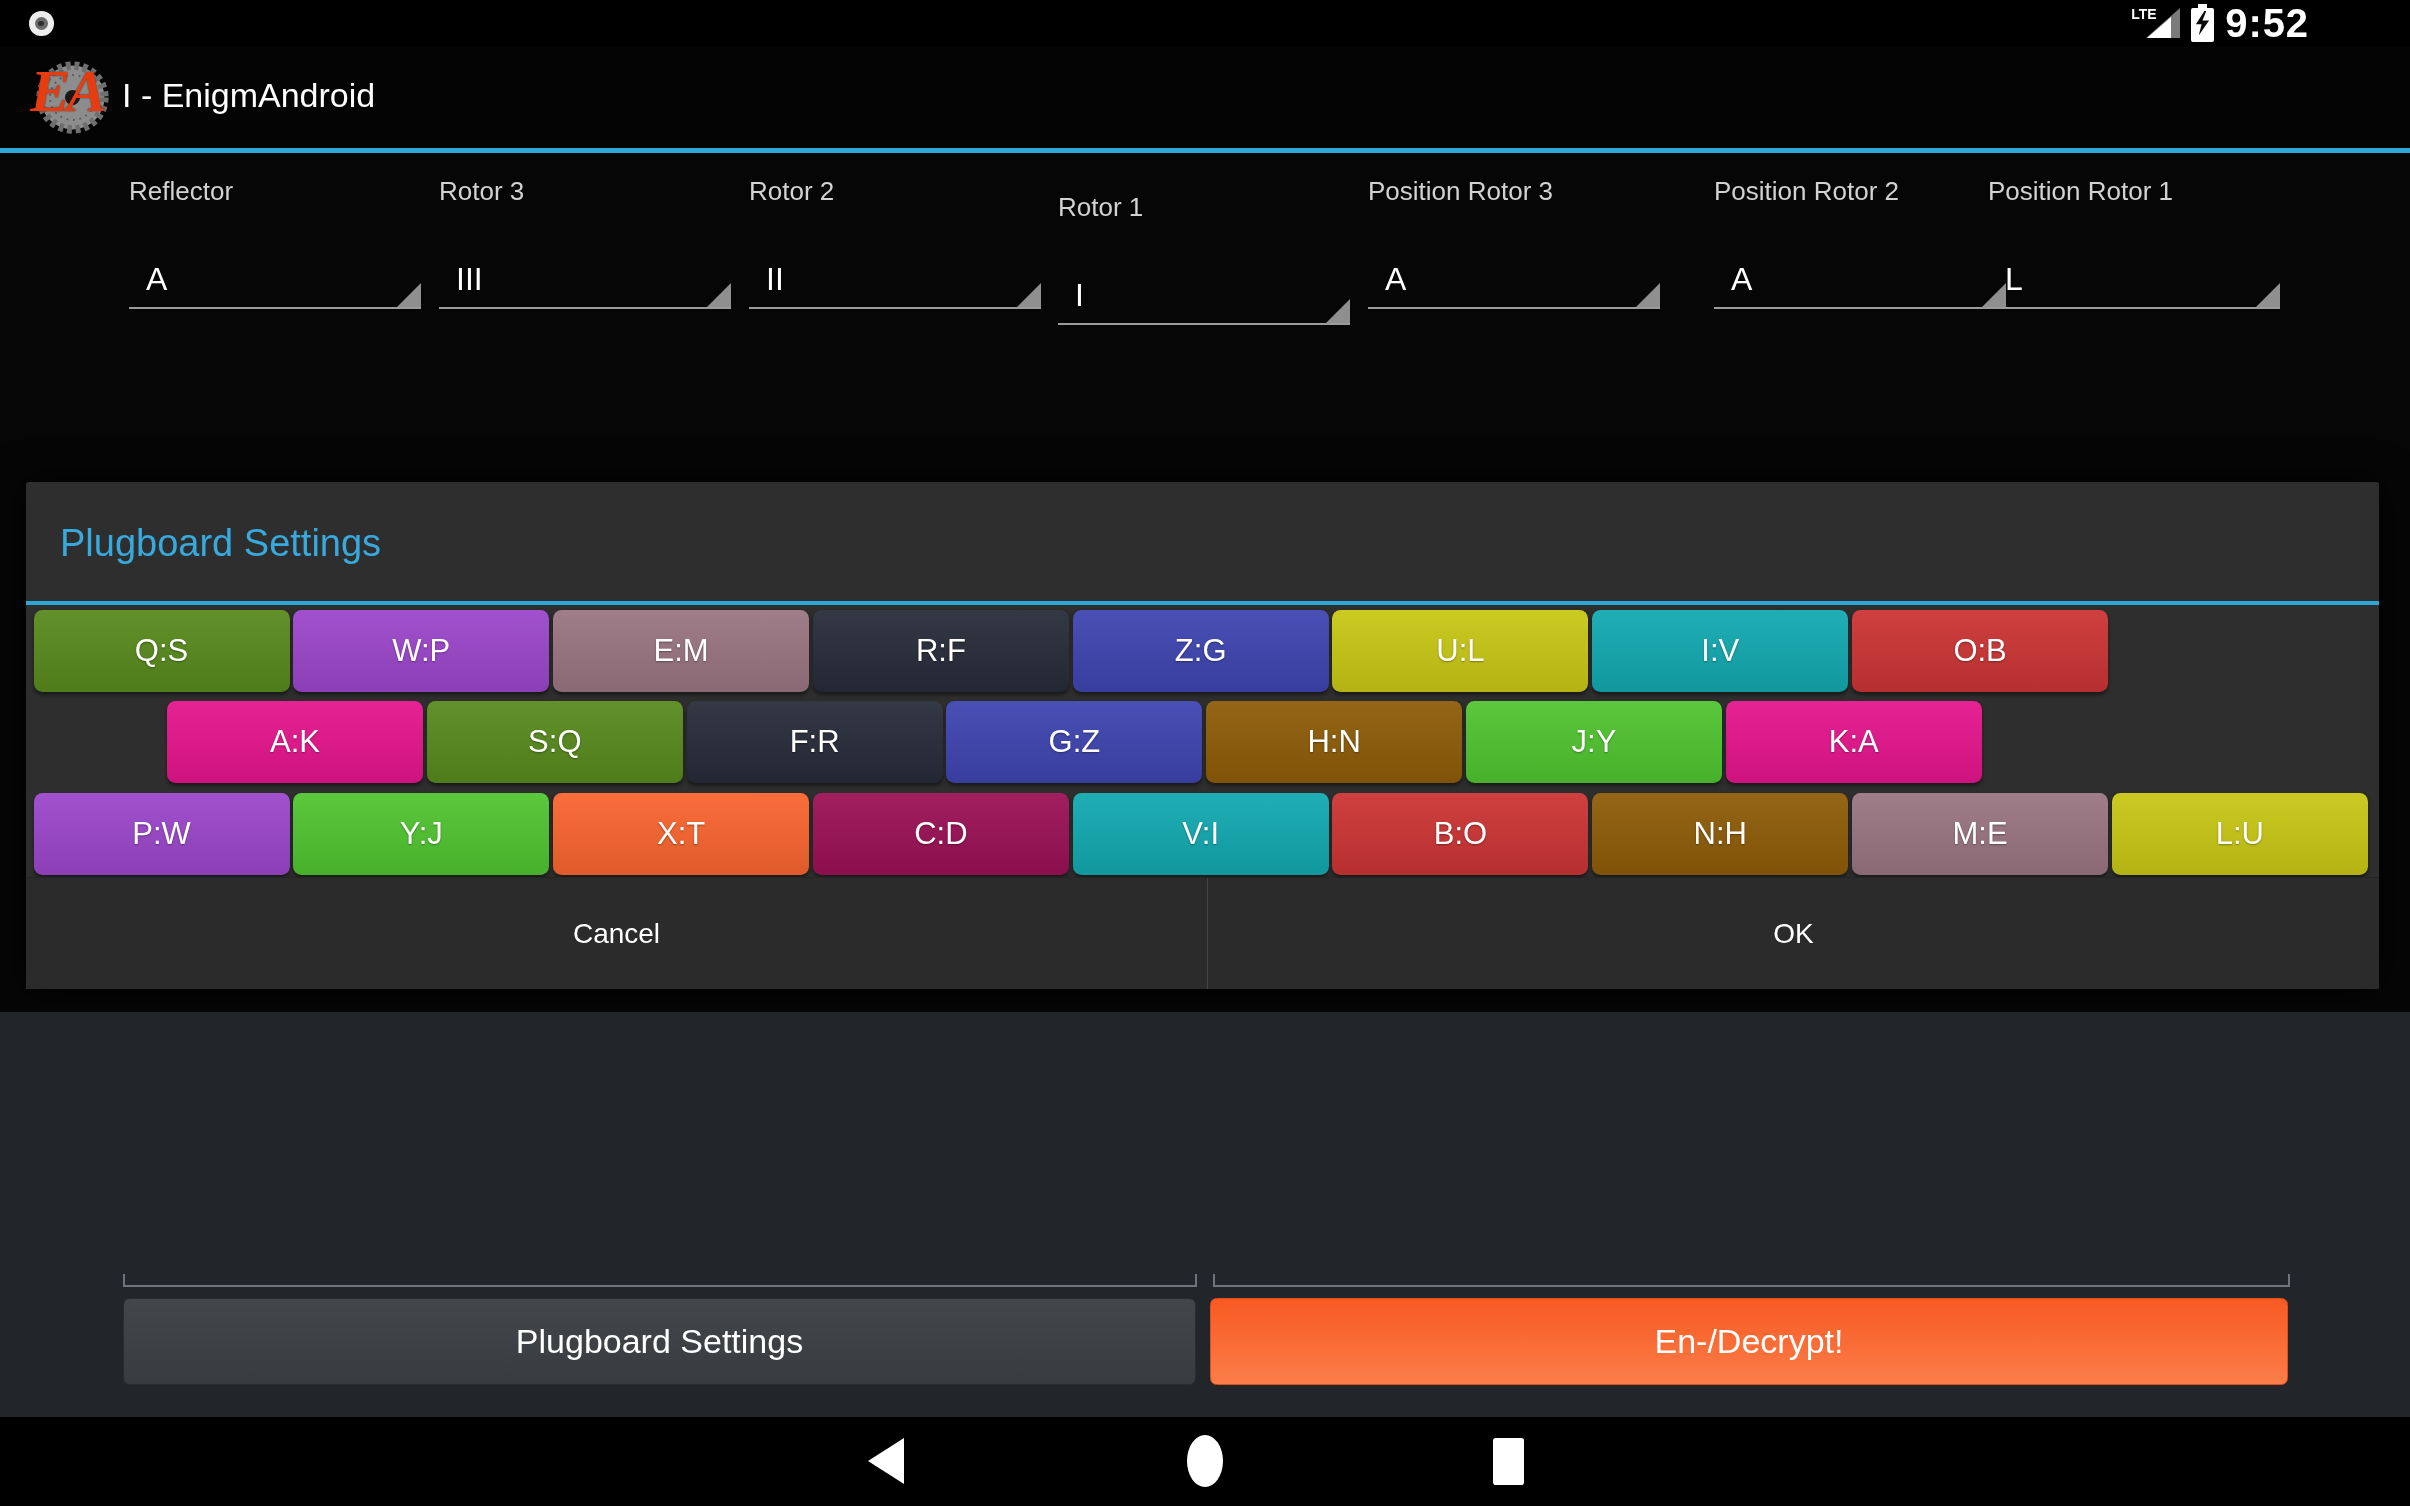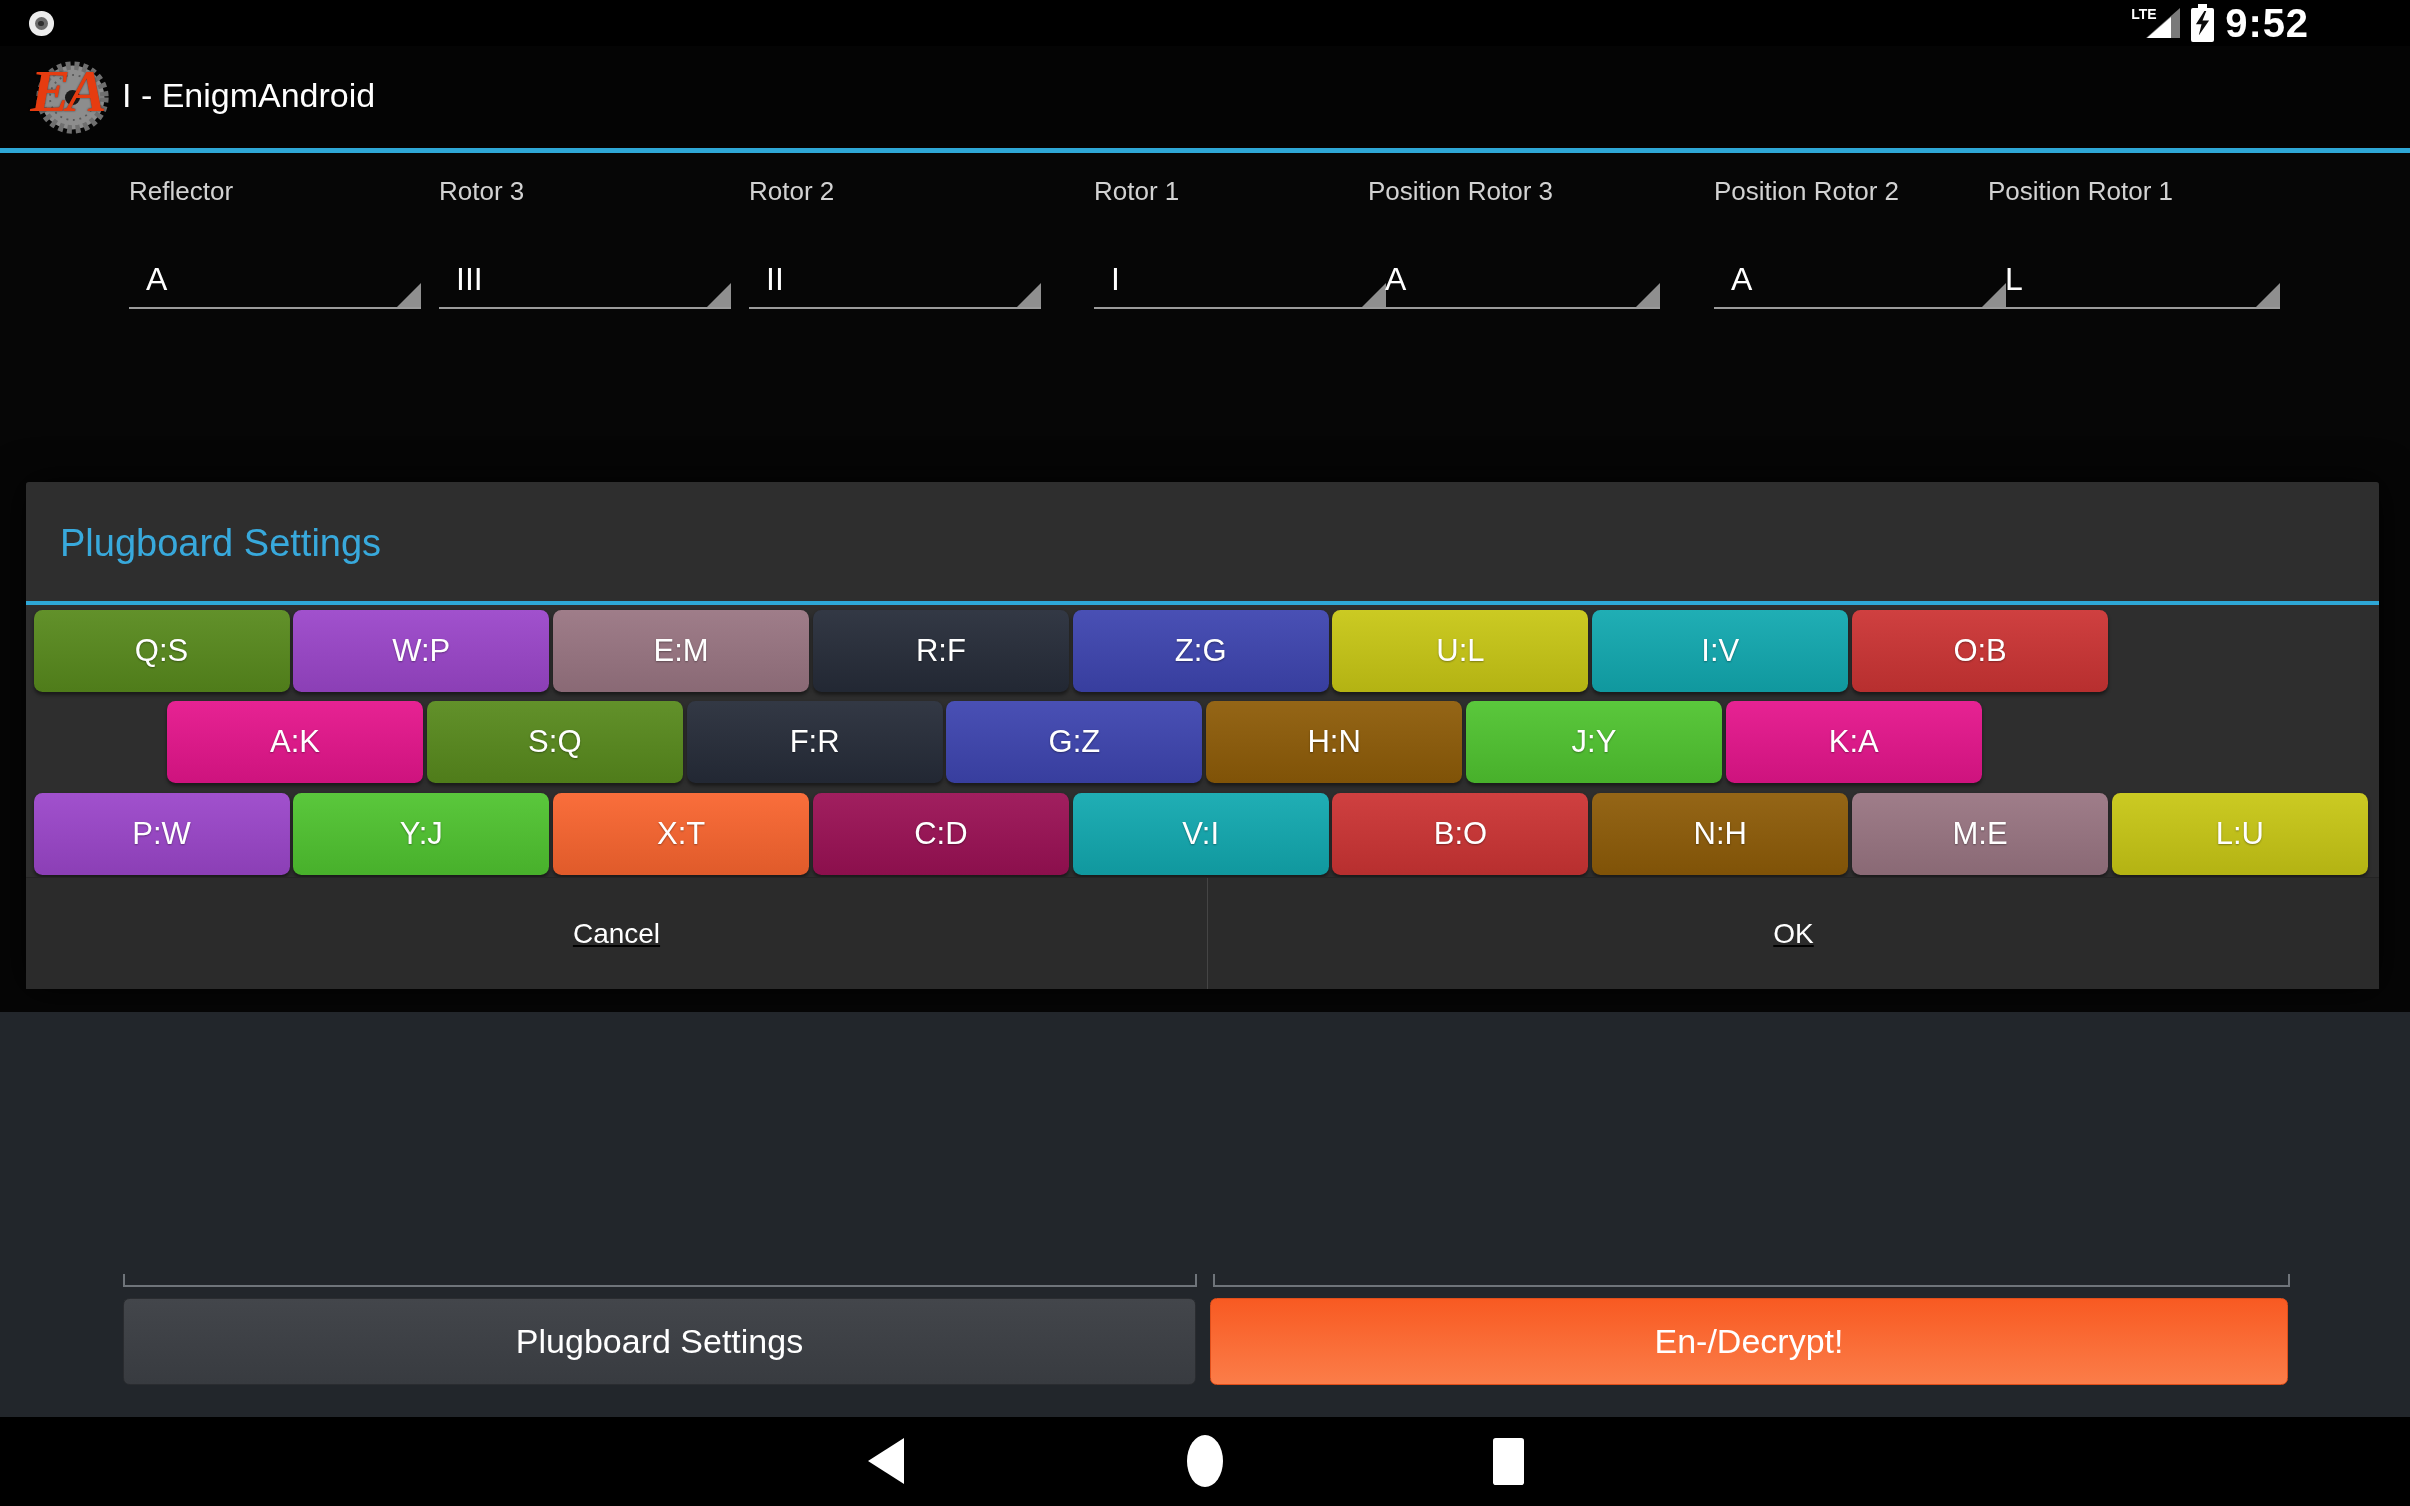--- a/index.html
+++ b/index.html
@@ -55,21 +55,21 @@
   .dialog-divider{position:absolute;left:0;top:119px;width:2353px;height:3.8px;background:#2ea7d6;}
   .plug-row{position:absolute;left:0;width:2353px;height:82px;display:flex;gap:3.8px;padding-left:7.5px;box-sizing:border-box;}
   .plug-row.r0{top:128px;}
   .plug-row.r1{top:219px;padding-left:141px;}
   .plug-row.r2{top:311px;}
   .plug{width:256px;height:82px;border-radius:8.5px;flex:none;display:flex;align-items:center;justify-content:center;
         color:#fff;font-size:31px;text-shadow:0 0.9px 1.9px rgba(0,0,0,.35);
         background-image:linear-gradient(rgba(255,255,255,.06),rgba(0,0,0,.10));
         box-shadow:0 2.8px 3.8px rgba(0,0,0,.45);}
   .dialog-buttonbar{position:absolute;left:0;top:395px;width:2353px;height:111px;background:#2b2b2b;
-        border-top:1.9px solid #242424;display:flex;text-decoration:underline;}
+        border-top:1.9px solid #242424;display:flex;}
   .dialog-btn{display:flex;align-items:center;justify-content:center;color:#fff;font-size:28px;}
   .dialog-btn.cancel{width:1181px;}
   .dialog-btn.ok{flex:1;border-left:1.9px solid #454545;}
 
   
   .slate-zone{position:absolute;left:0;top:1012px;width:2411px;height:405px;background:#22262b;}
   .edit-underline{position:absolute;height:11.3px;border-left:2.8px solid #6f747a;border-right:2.8px solid #6f747a;
         border-bottom:2.8px solid #6f747a;}
   .eu-left{left:123px;top:1274px;width:1070px;}
   .eu-right{left:1213px;top:1274px;width:1073px;}
@@ -143,21 +143,21 @@
             <span class="spinner-caret"></span>
           </div>
         </div>
         <div class="spinner" style="left: 749px;">
           <div class="spinner-label">Rotor 2</div>
           <div class="spinner-box">
             <span class="spinner-value">II</span>
             <span class="spinner-caret"></span>
           </div>
         </div>
-        <div class="spinner" style="left: 1094px;">
+        <div class="spinner" style="left: 1058px; margin-top: 16px;">
           <div class="spinner-label">Rotor 1</div>
           <div class="spinner-box">
             <span class="spinner-value">I</span>
             <span class="spinner-caret"></span>
           </div>
         </div>
         <div class="spinner" style="left: 1368px;">
           <div class="spinner-label">Position Rotor 3</div>
           <div class="spinner-box">
             <span class="spinner-value">A</span>

